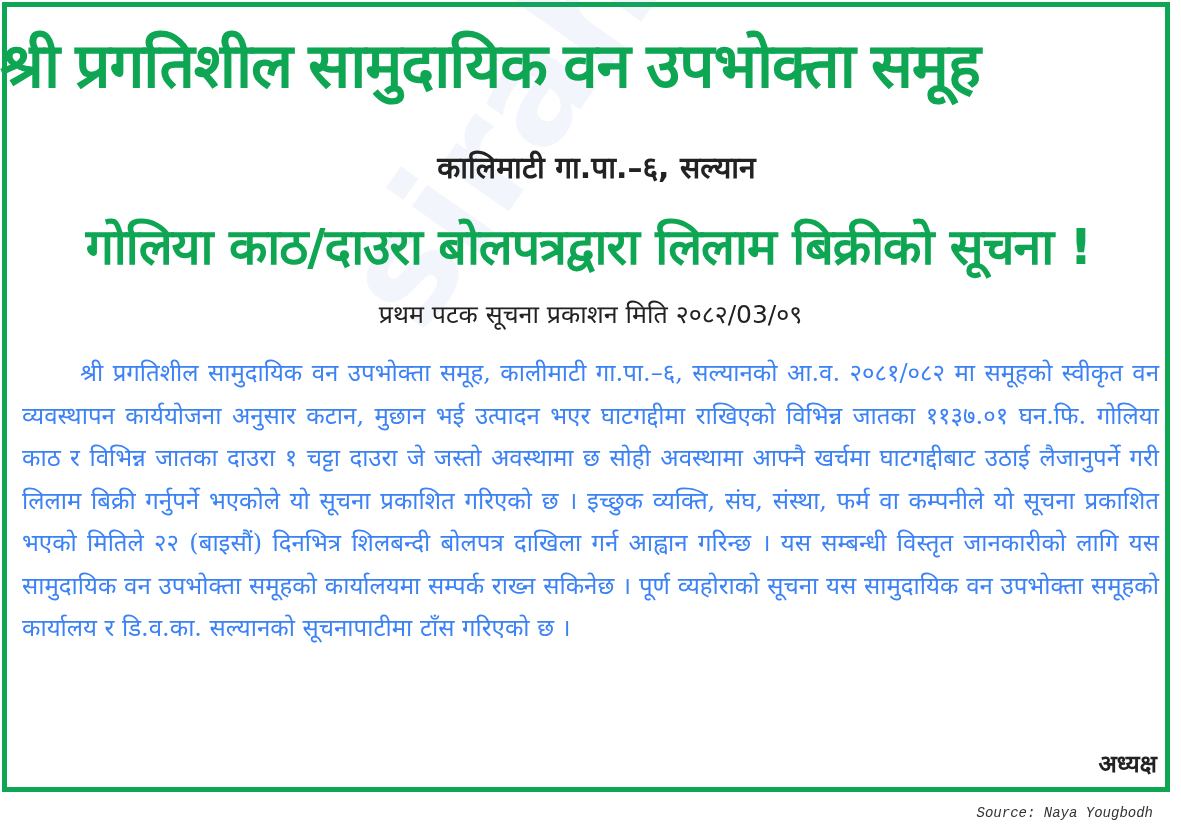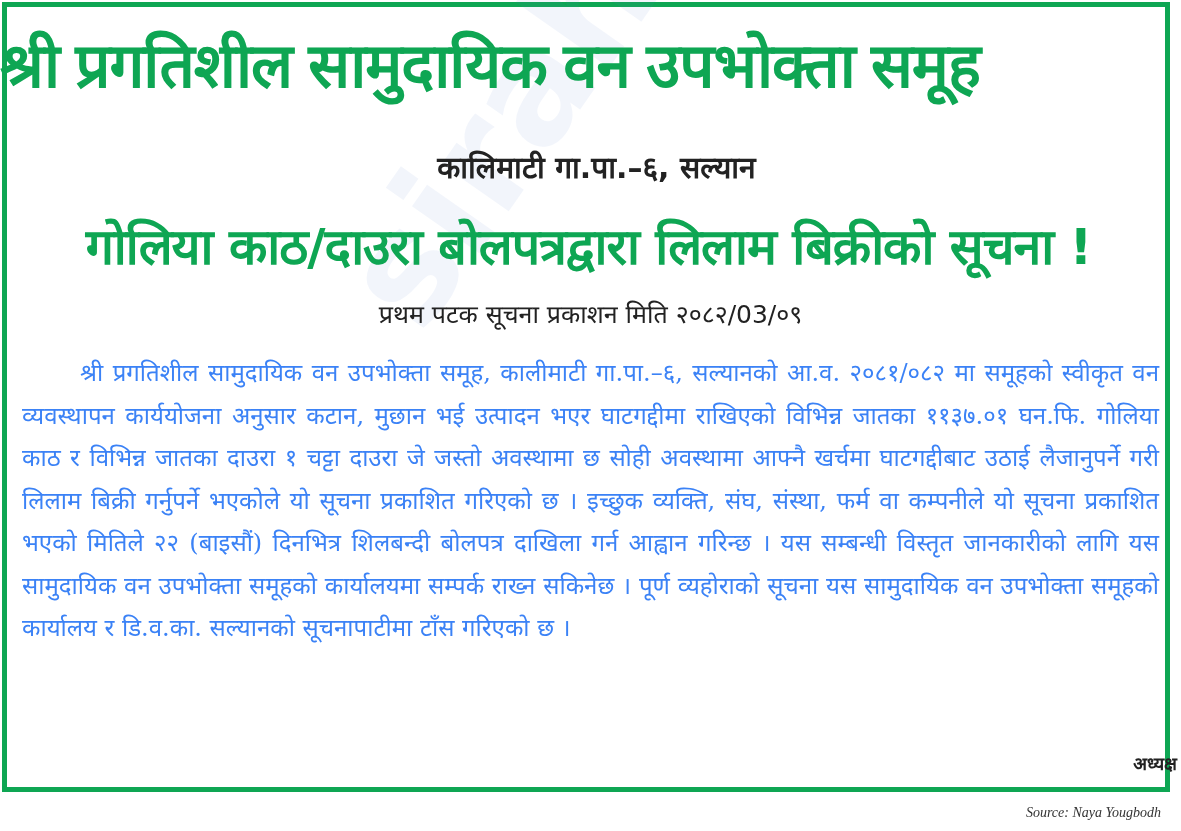--- a/index.html
+++ b/index.html
@@ -32,25 +32,25 @@
     .date-line {
       position: absolute; left: 0; right: 0; top: 298px; text-align: center;
       color: #222; font-size: 25px; line-height: 34px;
     }
     .body-text {
       position: absolute; left: 22px; right: 22px; top: 352px;
       color: #3b82f6; font-size: 24px; line-height: 42.5px; text-align: justify;
       text-indent: 58px; font-family: "DejaVu Serif", serif;
     }
     .signature {
-      position: absolute; right: 4px; top: 746px; color: #222; font-weight: bold; font-size: 18px; line-height: 36px;
+      position: absolute; right: 24px; top: 746px; color: #222; font-weight: bold; font-size: 24px; line-height: 36px;
     }
     .source {
-      position: absolute; right: 20px; top: 805px; color: #333; font-style: italic; font-size: 14px;
-      font-family: Liberation Serif, serif;
+      position: absolute; right: 28px; top: 805px; color: #333; font-style: italic; font-size: 14px;
+      font-family: Liberation Mono, monospace;
       margin-left: 30px;
     }
   </style>
 </head>
 <body>
 
 <div class="notice-frame">
   <div class="watermark">sirahanew</div>
 </div>
 

